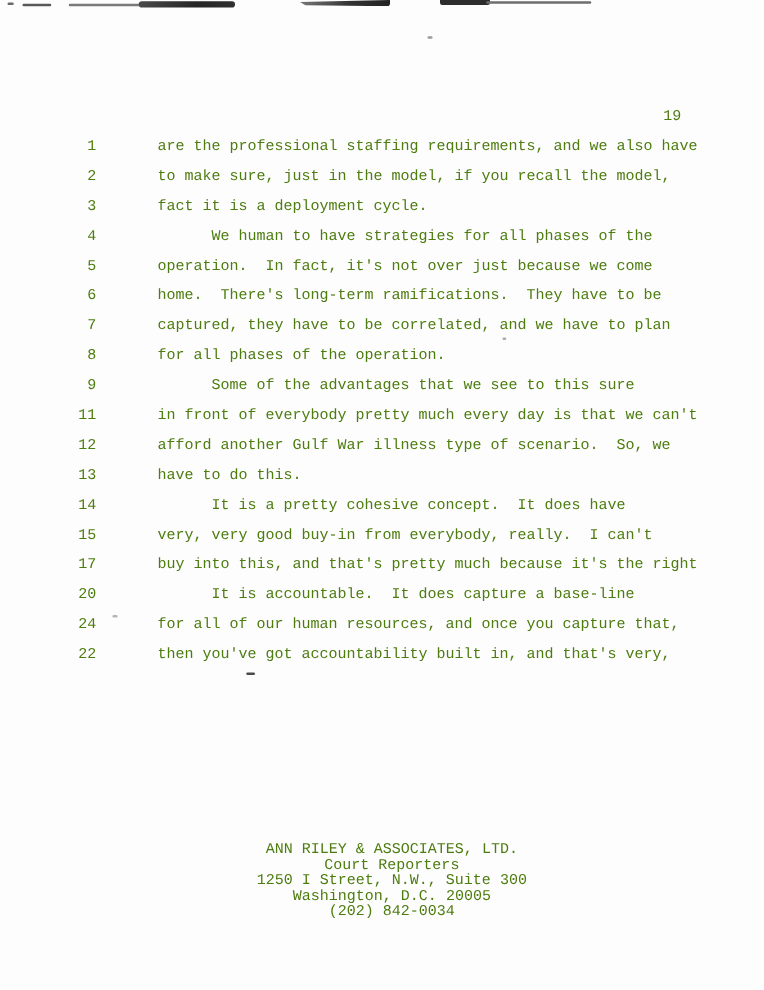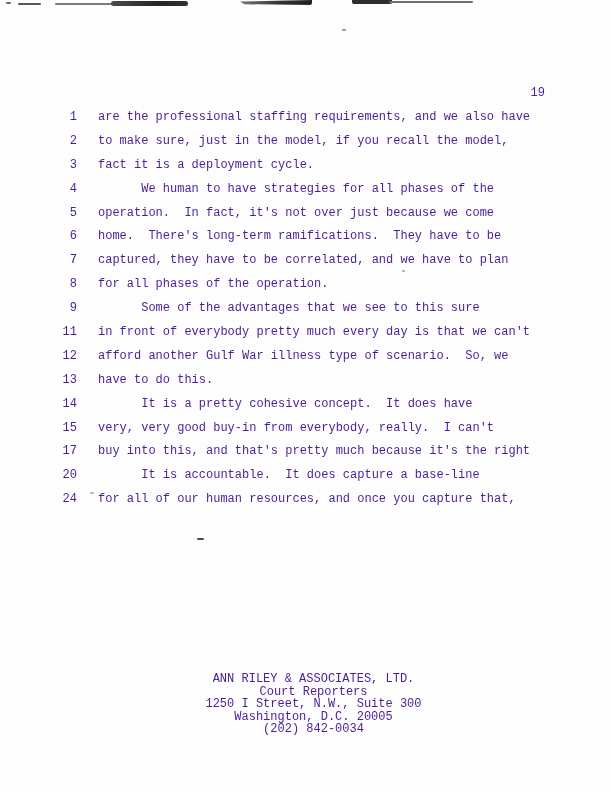--- a/index.html
+++ b/index.html
@@ -7,21 +7,21 @@
     padding: 0;
     background: #ffffff;
   }
   .page {
     position: relative;
     width: 611px;
     height: 792px;
     background: #fdfdfd;
     overflow: hidden;
     font-family: "Liberation Mono", "DejaVu Sans Mono", monospace;
-    color: #4c1d95;
+    color: #4d7c0f;
   }
 
   
   .artifact { position: absolute; pointer-events: none; }
   .a-dot1   { left: 6px;   top: 2px; width: 5px;   height: 2px; background: #6a6a6a; border-radius: 1px; }
   .a-dash1  { left: 18px;  top: 3px; width: 23px;  height: 2px; background: #585858; border-radius: 1px; }
   .a-line1  { left: 55px;  top: 3px; width: 62px;  height: 2px; background: #7a7a7a; border-radius: 1px; filter: blur(0.3px); }
   .a-blob1  { left: 111px; top: 1px; width: 77px;  height: 5px; background: linear-gradient(90deg,#4a4a4a,#252525 60%,#303030); border-radius: 2.5px; filter: blur(0.4px); }
   .a-blob2  { left: 240px; top: 0px; width: 72px;  height: 5px; background: linear-gradient(90deg,#777 0%,#333 55%,#222 100%); border-radius: 0 0 2.5px 2.5px; clip-path: polygon(0 30%, 100% 0, 100% 100%, 6% 85%); filter: blur(0.3px); }
   .a-blob3  { left: 352px; top: 0px; width: 40px;  height: 4px; background: #2d2d2d; border-radius: 0 0 2px 2px; filter: blur(0.3px); }
@@ -55,21 +55,21 @@
   }
   .lnum {
     display: inline-block;
     margin-left: 56px;
     width: 21px;
     text-align: right;
     vertical-align: top;
   }
   .ltext {
     display: inline-block;
-    margin-left: 21px;
+    margin-left: 49px;
     white-space: pre;
     vertical-align: top;
   }
 
   .footer {
     position: absolute;
     top: 673px;
     left: 8px;
     width: 611px;
     text-align: center;
@@ -108,20 +108,21 @@
       <div class="tline"><span class="lnum">8</span><span class="ltext">for all phases of the operation.</span></div>
       <div class="tline"><span class="lnum">9</span><span class="ltext">      Some of the advantages that we see to this sure</span></div>
       <div class="tline"><span class="lnum">11</span><span class="ltext">in front of everybody pretty much every day is that we can't</span></div>
       <div class="tline"><span class="lnum">12</span><span class="ltext">afford another Gulf War illness type of scenario.  So, we</span></div>
       <div class="tline"><span class="lnum">13</span><span class="ltext">have to do this.</span></div>
       <div class="tline"><span class="lnum">14</span><span class="ltext">      It is a pretty cohesive concept.  It does have</span></div>
       <div class="tline"><span class="lnum">15</span><span class="ltext">very, very good buy-in from everybody, really.  I can't</span></div>
       <div class="tline"><span class="lnum">17</span><span class="ltext">buy into this, and that's pretty much because it's the right</span></div>
       <div class="tline"><span class="lnum">20</span><span class="ltext">      It is accountable.  It does capture a base-line</span></div>
       <div class="tline"><span class="lnum">24</span><span class="ltext">for all of our human resources, and once you capture that,</span></div>
+      <div class="tline"><span class="lnum">22</span><span class="ltext">then you've got accountability built in, and that's very,</span></div>
     </div>
 
   <div class="footer" id="reporter-footer">
       <div class="footer-line">ANN RILEY &amp; ASSOCIATES, LTD.</div>
       <div class="footer-line">Court Reporters</div>
       <div class="footer-line">1250 I Street, N.W., Suite 300</div>
       <div class="footer-line">Washington, D.C. 20005</div>
       <div class="footer-line">(202) 842-0034</div>
     </div>
 

